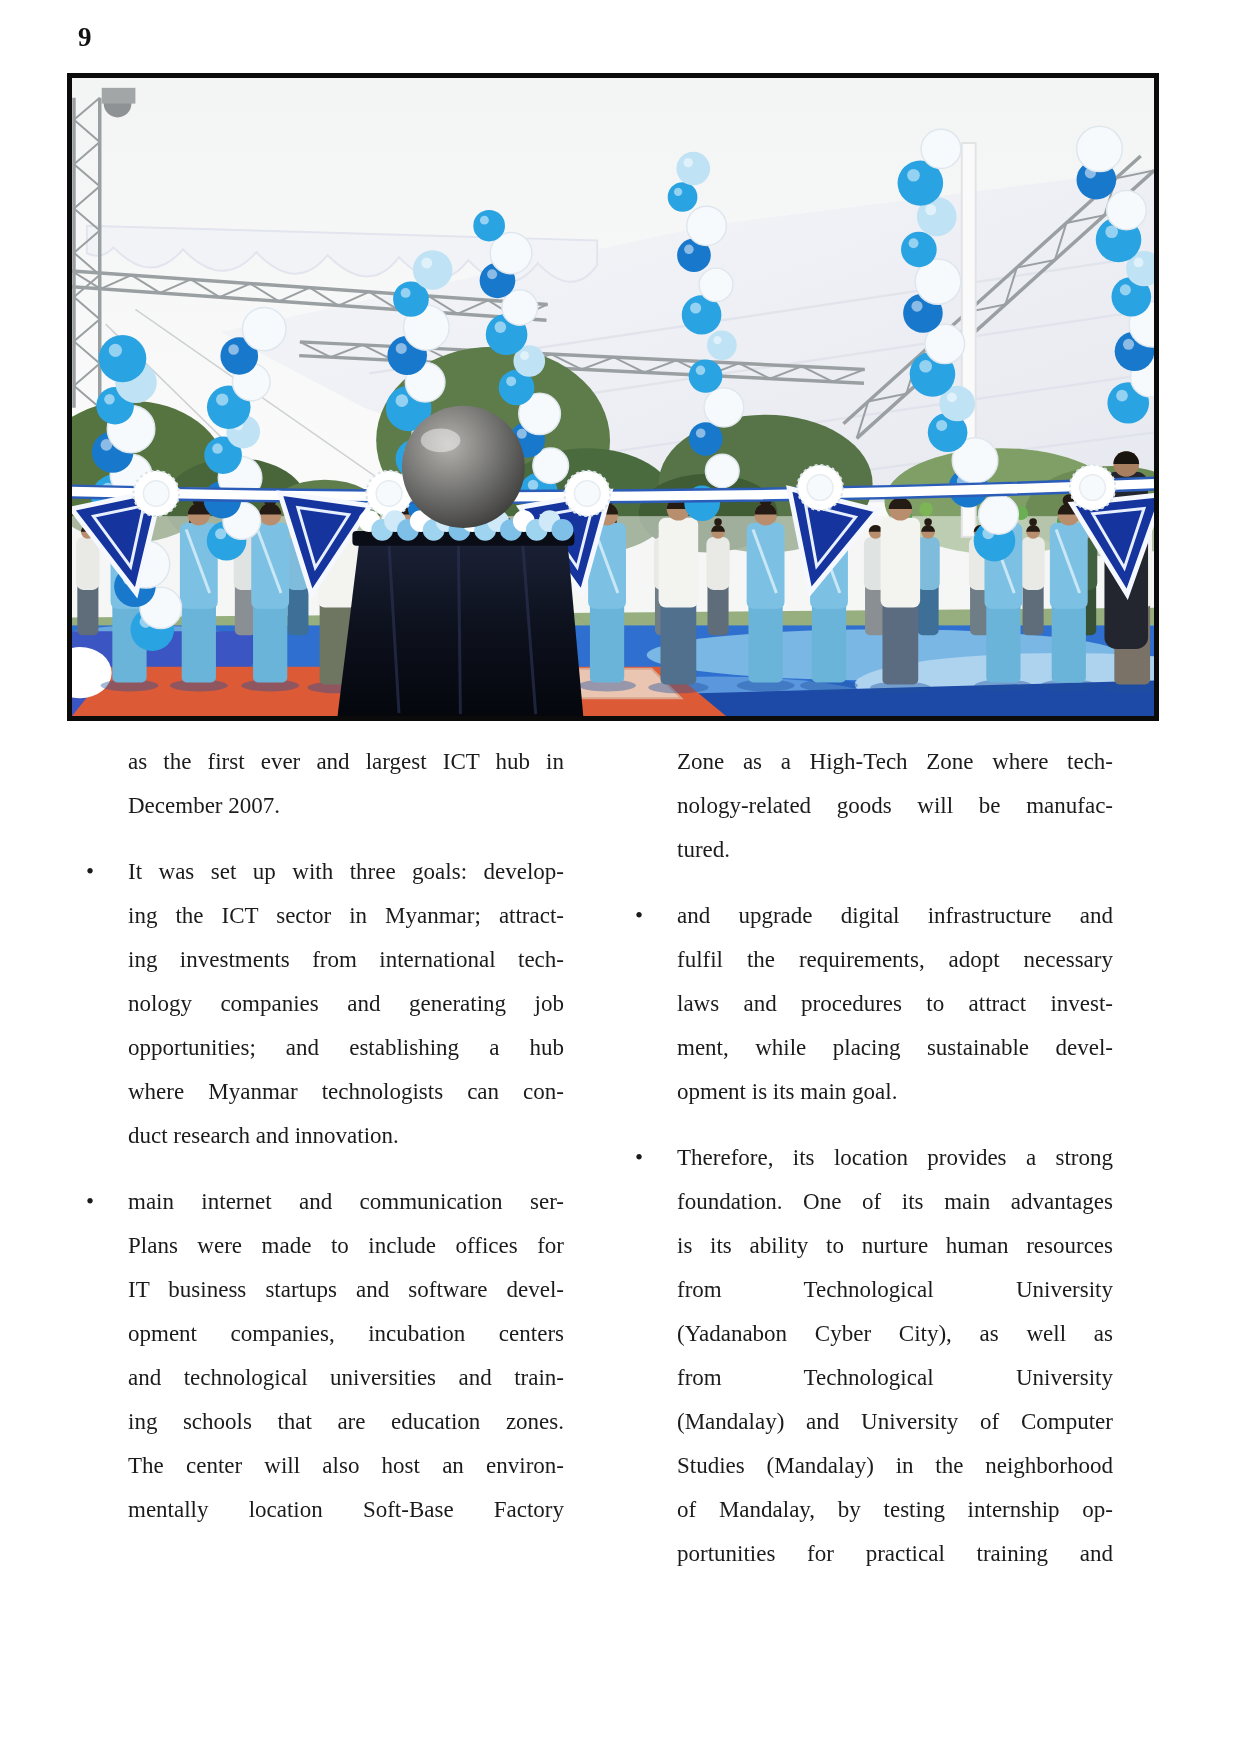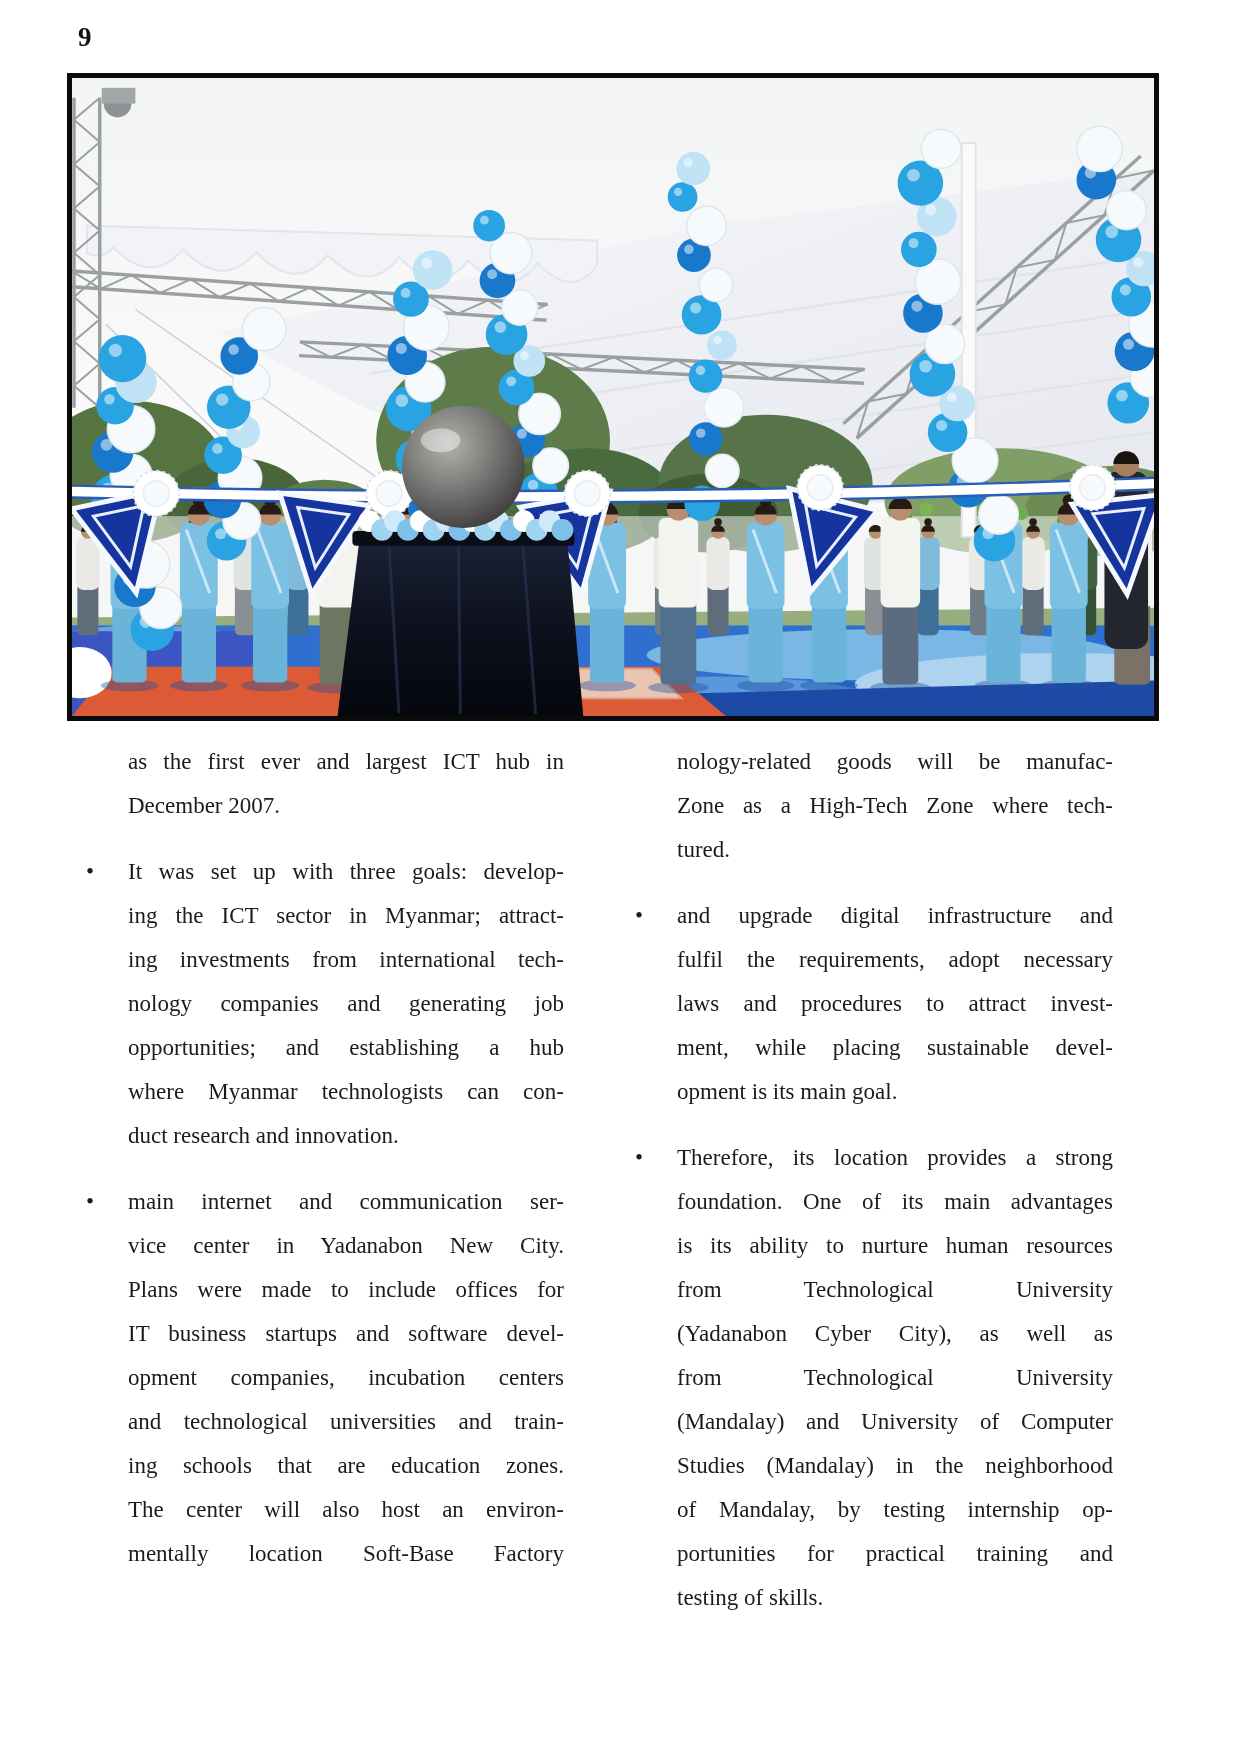--- a/index.html
+++ b/index.html
@@ -652,34 +652,33 @@
           <div class="line">ing the ICT sector in Myanmar; attract-</div>
           <div class="line">ing investments from international tech-</div>
           <div class="line">nology companies and generating job</div>
           <div class="line">opportunities; and establishing a hub</div>
           <div class="line">where Myanmar technologists can con-</div>
           <div class="line end">duct research and innovation.</div>
         </div>
         <div class="para">
           <span class="bullet">•</span>
           <div class="line">main internet and communication ser-</div>
-          <div class="line">vice center in Yadanabon New City.</div>
           <div class="line">Plans were made to include offices for</div>
           <div class="line">IT business startups and software devel-</div>
           <div class="line">opment companies, incubation centers</div>
           <div class="line">and technological universities and train-</div>
           <div class="line">ing schools that are education zones.</div>
           <div class="line">The center will also host an environ-</div>
           <div class="line">mentally location Soft-Base Factory</div>
         </div>
       </div>
     <div class="column">
         <div class="para">
+          <div class="line">Zone as a High-Tech Zone where tech-</div>
           <div class="line">nology-related goods will be manufac-</div>
-          <div class="line">Zone as a High-Tech Zone where tech-</div>
           <div class="line end">tured.</div>
         </div>
         <div class="para">
           <span class="bullet">•</span>
           <div class="line">and upgrade digital infrastructure and</div>
           <div class="line">fulfil the requirements, adopt necessary</div>
           <div class="line">laws and procedures to attract invest-</div>
           <div class="line">ment, while placing sustainable devel-</div>
           <div class="line end">opment is its main goal.</div>
         </div>
@@ -688,18 +687,17 @@
           <div class="line">Therefore, its location provides a strong</div>
           <div class="line">foundation. One of its main advantages</div>
           <div class="line">is its ability to nurture human resources</div>
           <div class="line">from Technological University</div>
           <div class="line">(Yadanabon Cyber City), as well as</div>
           <div class="line">from Technological University</div>
           <div class="line">(Mandalay) and University of Computer</div>
           <div class="line">Studies (Mandalay) in the neighborhood</div>
           <div class="line">of Mandalay, by testing internship op-</div>
           <div class="line">portunities for practical training and</div>
-          <div class="line end">testing of skills.</div>
         </div>
       </div>
   </div>
 
 </div>
 
 </body></html>

